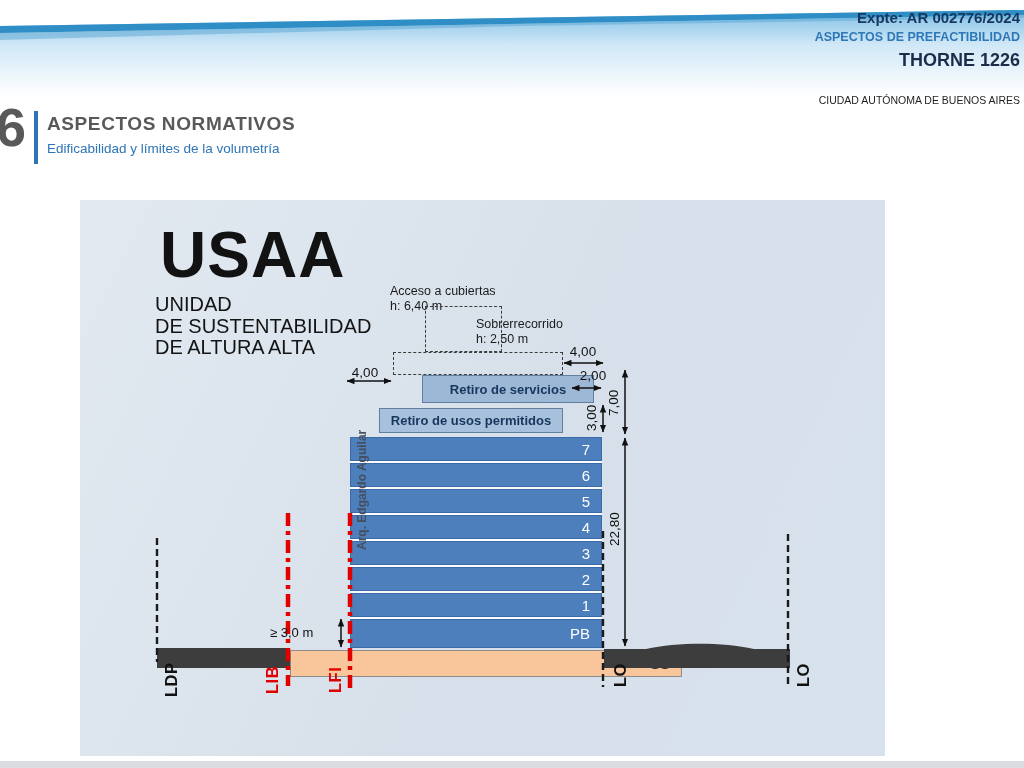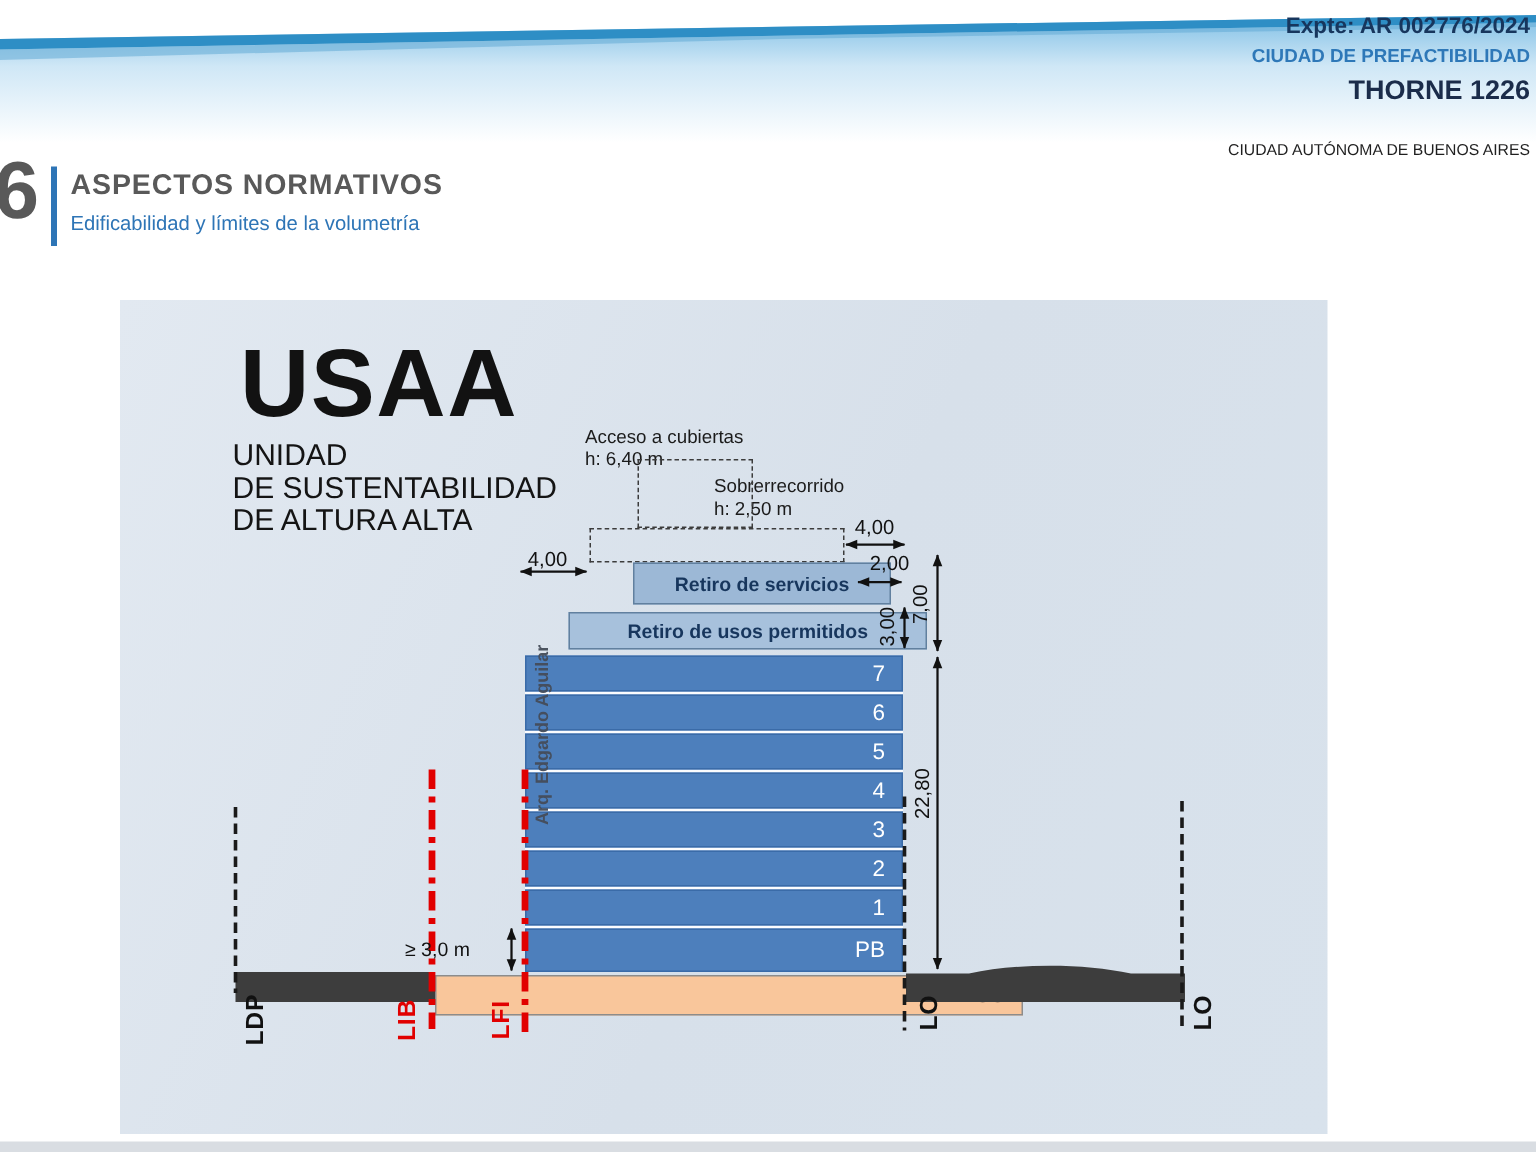--- a/index.html
+++ b/index.html
@@ -36,21 +36,21 @@
   #acceso-label { left:310px; top:84px;  width:148px; }
   #sobre-label  { left:396px; top:117px; width:140px; }
 
   .dashedbox { border:1.6px dashed #3c3c3c; background:transparent; }
   #box-acceso { left:345px; top:106px; width:77px;  height:46px; }
   #box-sobre  { left:313px; top:152px; width:170px; height:23px; }
 
   .retiro { display:flex; align-items:center; justify-content:center;
             font-size:13px; font-weight:600; color:#17365d; border:1px solid #61809f;margin-left:29px; }
   #box-servicios { left:313px; top:175px; width:172px; height:28px; background:#9cb8d6; }
-  #box-usos      { left:270px; top:208px; width:239px; height:25px; background:#a7c1dc; }
+  #box-usos      { left:270px; top:208px; width:184px; height:25px; background:#a7c1dc; }
 
   #floors { left:270px; top:237px; width:252px; display:flex; flex-direction:column; gap:2px; background:#fbfcfe; }
   .floor  { height:24px; background:#4d7fbc; border:1px solid #3a6ba8;
             display:flex; align-items:center; justify-content:flex-end;
             padding-right:11px; color:#ffffff; font-size:15px; }
   .floor:last-child { height:29px; }
 
   #ss-bar { left:210px; top:450px; width:392px; height:27px; background:#f9c69b; border:1px solid #8c8c8c;
             display:flex; align-items:center; justify-content:flex-end; padding-right:11px;
             font-size:15px; color:#2b2b2b; }
@@ -97,21 +97,21 @@
         <stop offset="0.4" stop-color="#cfe7f6"></stop>
         <stop offset="1" stop-color="#ffffff"></stop>
       </linearGradient>
     </defs>
     <path d="M0,26 L1024,10 L1024,95 L0,95 Z" fill="url(#hgrad)"></path>
     <path d="M0,26 L1024,10 L1024,15 L0,33 Z" fill="#2e8ec5"></path>
     <path d="M0,33 L1024,15 L1024,18 L520,26 L0,40 Z" fill="#64abd6" opacity="0.55"></path>
   </svg>
   <div id="header-text">
     <div class="h-expte">Expte: AR 002776/2024</div>
-    <div class="h-study">CIUDAD DE PREFACTIBILIDAD</div>
+    <div class="h-study">ASPECTOS DE PREFACTIBILIDAD</div>
     <div class="h-project">THORNE 1226</div>
     <div class="h-city">CIUDAD AUTÓNOMA DE BUENOS AIRES</div>
   </div>
 </div>
 
 <div id="big-num">6</div>
 <div id="title-rule"></div>
 <div id="sec-title">ASPECTOS NORMATIVOS</div>
 <div id="sec-sub">Edificabilidad y límites de la volumetría</div>
 

